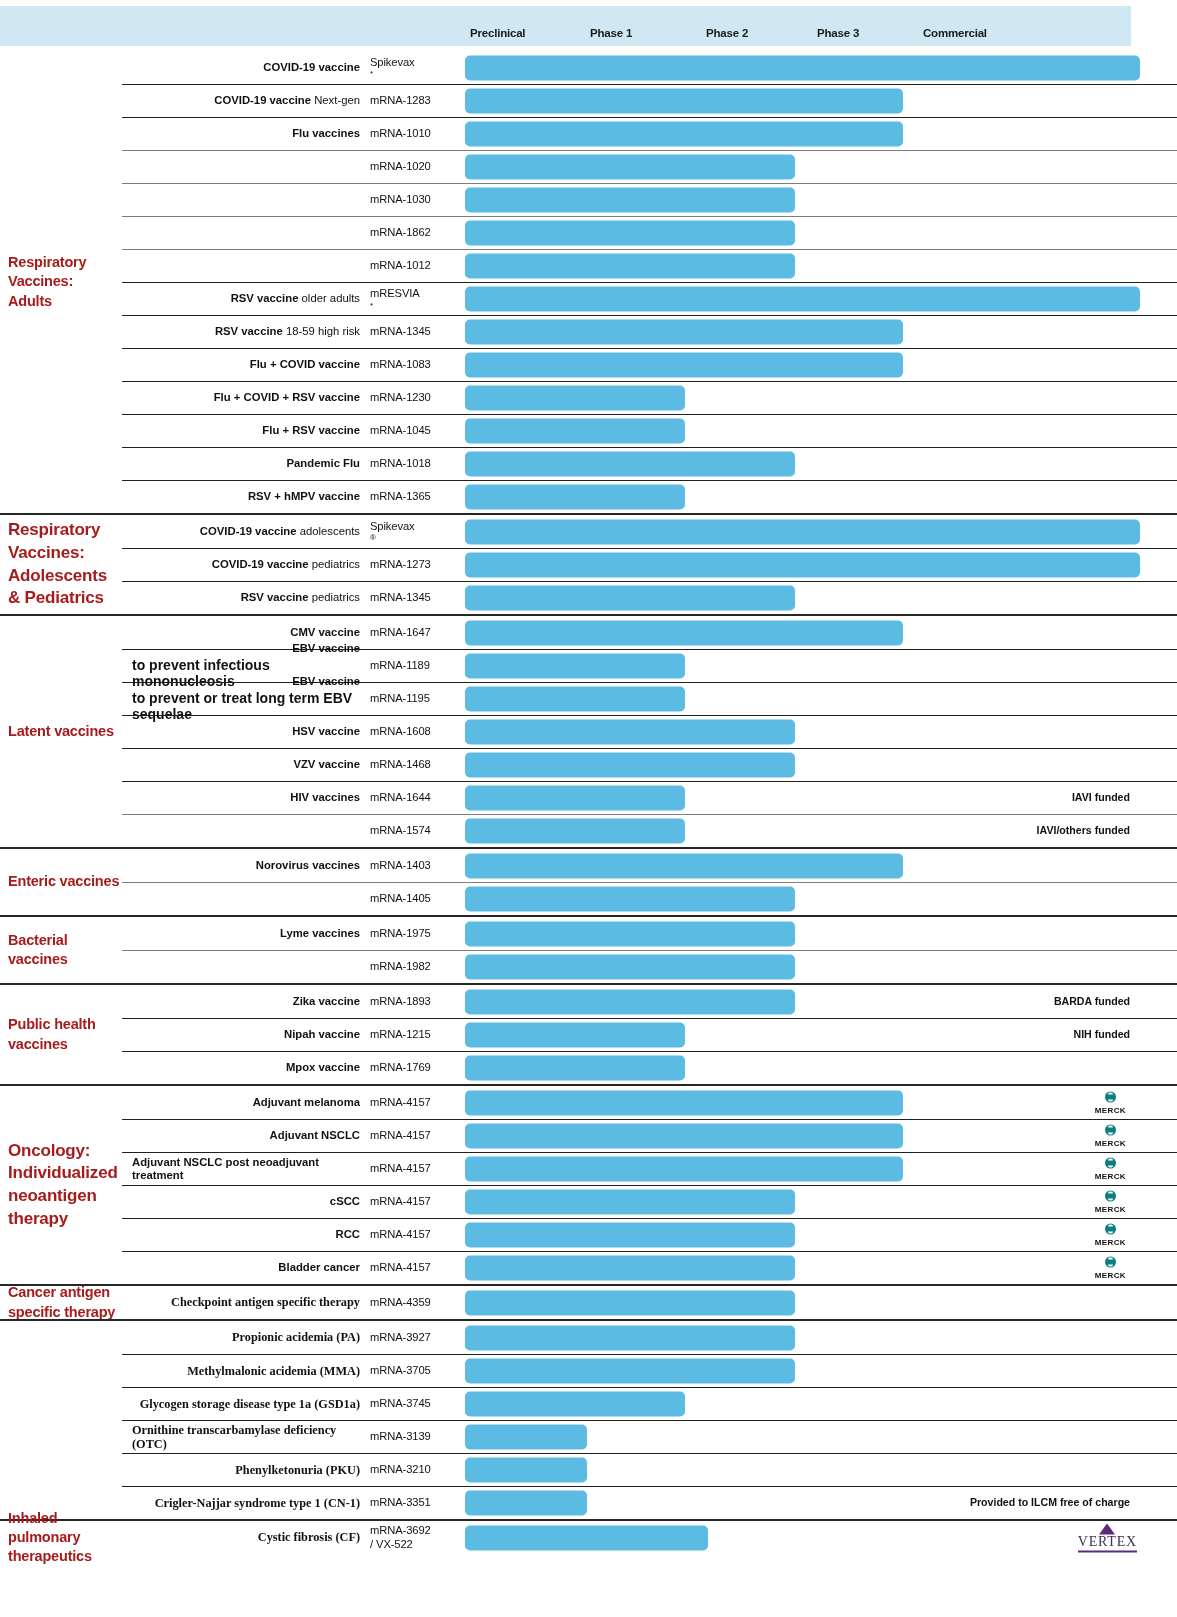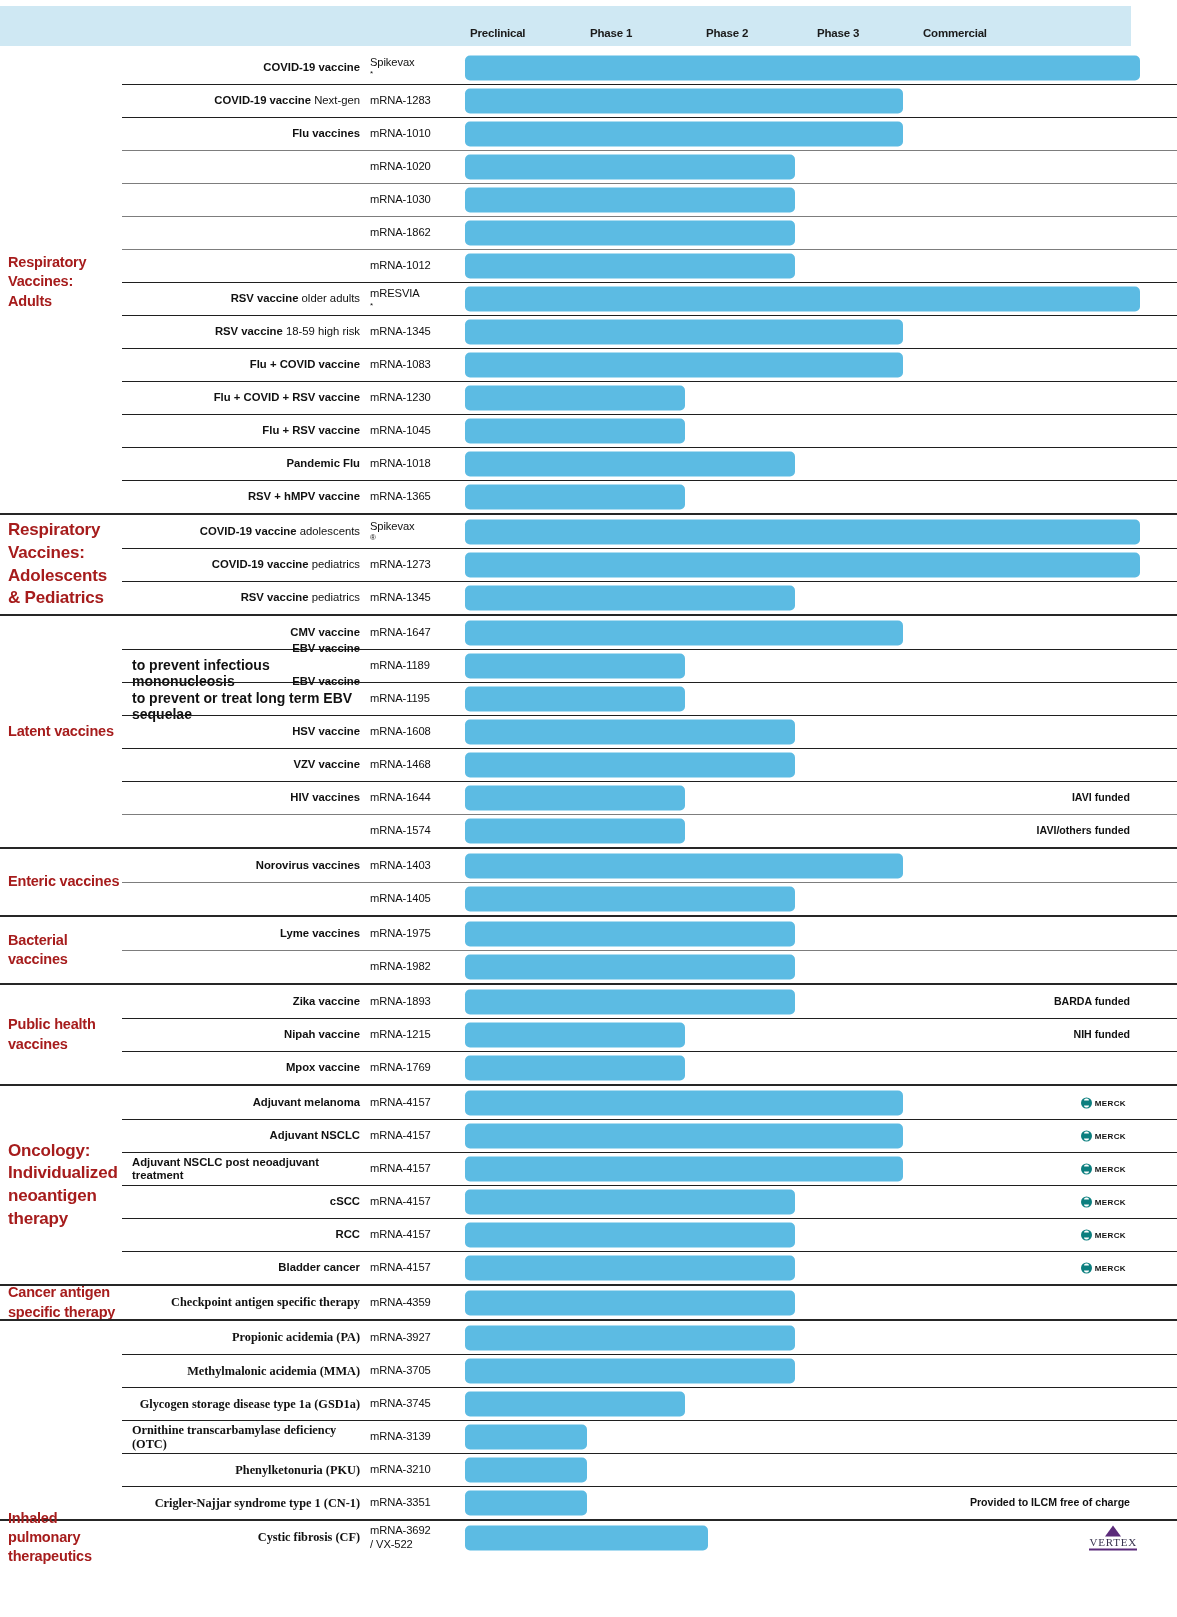--- a/index.html
+++ b/index.html
@@ -55,36 +55,36 @@
        left:0;height:25px;background:#5cbbe3;border-radius:5px;}
 
   
   .note{position:absolute;right:47px;top:0;height:100%;
         display:flex;flex-direction:column;justify-content:center;
         align-items:flex-end;text-align:right;
         font-size:10.6px;font-weight:700;color:#111;line-height:1.25;}
 
   
   .logo{position:absolute;right:51px;top:50%;transform:translateY(-50%);
-        display:flex;align-items:center;gap:3px;}
+        display:flex;align-items:center;gap:3px;flex-direction:column;}
   .merck-mark{width:11px;height:11px;border-radius:50%;
         background:#0c7f7f;position:relative;}
   .merck-mark::before{content:"";position:absolute;left:3px;top:1px;
         width:5px;height:9px;background:#fff;border-radius:2px;}
   .merck-mark::after{content:"";position:absolute;left:1px;top:3px;
         width:9px;height:5px;background:#0c7f7f;border-radius:2px;}
   .merck-txt{font-size:8px;font-weight:700;letter-spacing:0.4px;color:#111;}
 
   .vertex{position:absolute;right:40px;top:50%;transform:translateY(-50%);
         text-align:center;}
   .vx-tri{width:0;height:0;margin:0 auto;
         border-left:8px solid transparent;border-right:8px solid transparent;
         border-bottom:11px solid #5b2a7a;}
   .vx-txt{font-family:"Liberation Serif","DejaVu Serif",serif;
-        font-size:11px;letter-spacing:0.8px;color:#3a3550;
+        font-size:14px;letter-spacing:0.8px;color:#3a3550;
         border-bottom:2px solid #5b2a7a;padding-bottom:1px;margin-top:-1px;text-align:right;}
 </style>
 </head>
 <body>
 
 <div id="phase-header">
     <span class="ph" style="left: 470px;">Preclinical</span>
     <span class="ph" style="left: 590px; text-align: center;">Phase 1</span>
     <span class="ph" style="left: 706px;">Phase 2</span>
     <span class="ph" style="left: 817px;">Phase 3</span>

